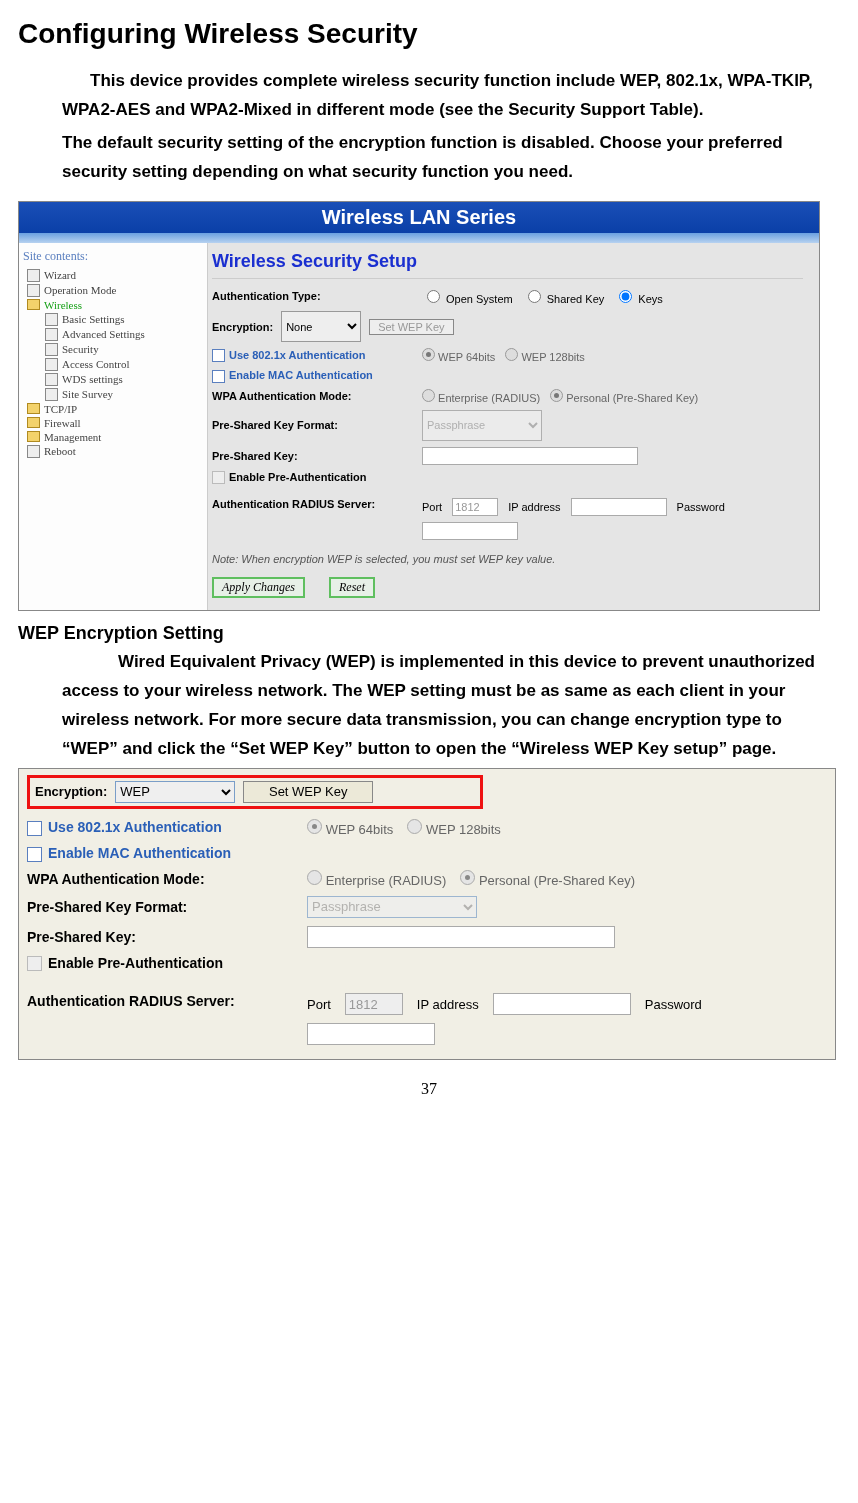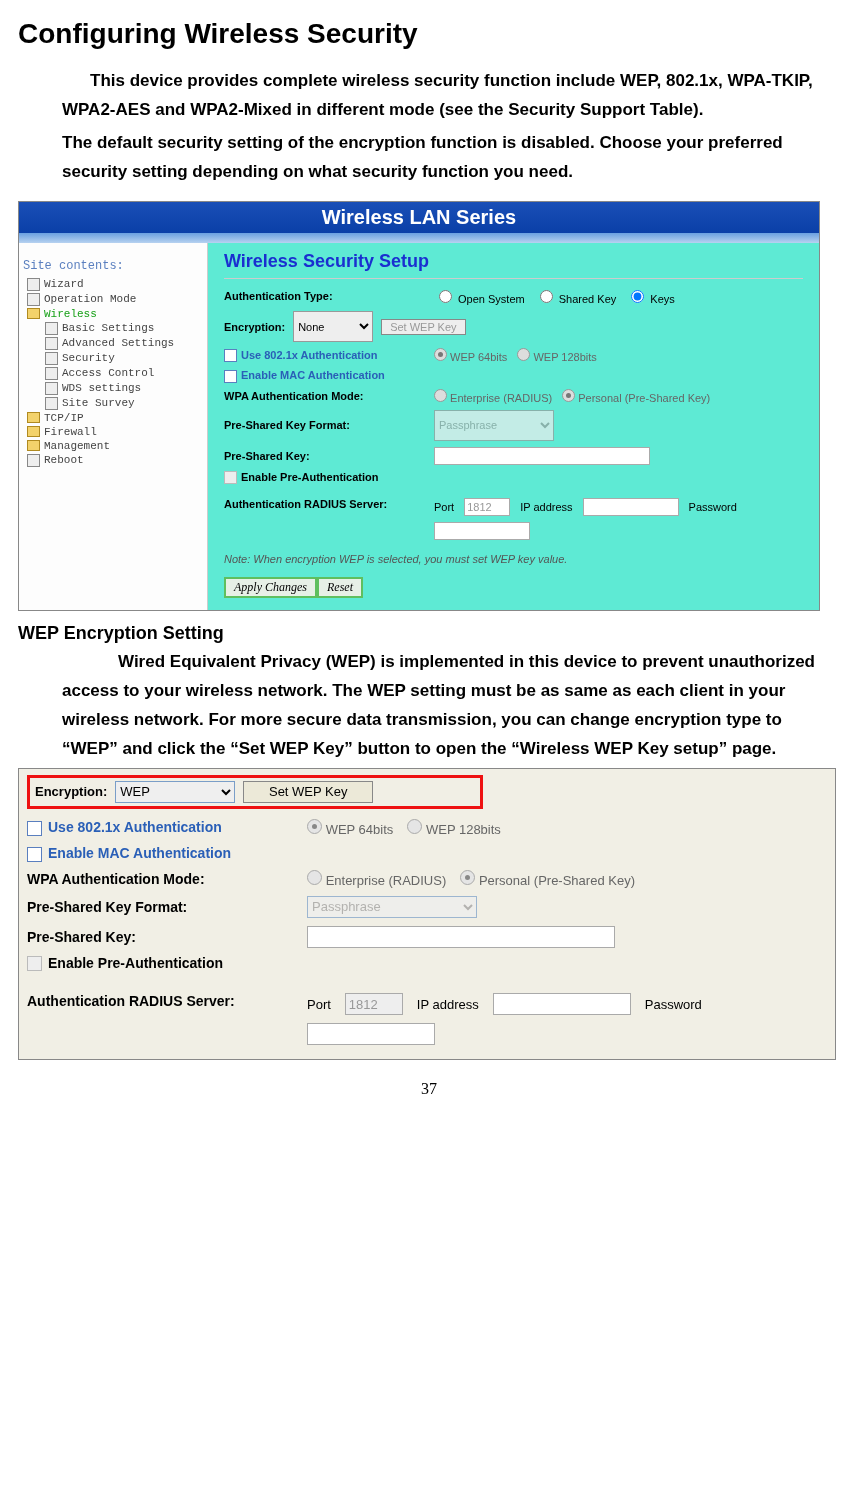--- a/index.html
+++ b/index.html
@@ -3,41 +3,41 @@
 <meta charset="utf-8">
 <style>
   body { font-family: Arial, Helvetica, sans-serif; margin: 0; padding: 18px 18px 10px 18px; width: 858px; box-sizing: border-box; color:#000; }
   h1.main { font-size: 28px; font-weight: 900; margin: 0 0 8px 0; font-family: Arial, sans-serif; }
   .intro { margin-left: 44px; font-weight: 700; font-size: 17px; line-height: 1.7; }
   .intro p { margin: 0 0 4px 0; }
   .shot1 { margin: 14px 0 10px 0; border:1px solid #888; width: 800px; font-size:11px; position:relative; }
   .shot1 .banner { background: linear-gradient(#1a4fb7,#0a3fa7); color:#fff; text-align:center; font-size:20px; font-weight:700; padding:4px 0; font-family: Arial; }
   .shot1 .banner2 { height:10px; background: linear-gradient(#6aa0e0,#b7d2f0); }
   .shot1 .wrap { display:flex; }
-  .shot1 .side { width:180px; background:#fdfdfd; border-right:1px solid #ccc; padding:16px 4px; font-family: Liberation Mono, monospace; color:#444; }
+  .shot1 .side { width:180px; background:#fdfdfd; border-right:1px solid #ccc; padding:6px 4px; font-family: Liberation Serif, serif; color:#444; }
   .shot1 .side .hdr { color:#5a7fbf; font-size:12px; margin-bottom:4px; }
   .shot1 .side .node { display:flex; align-items:center; gap:4px; padding:1px 0 1px 4px; white-space:nowrap; }
   .shot1 .side .node.sub { padding-left:22px; }
   .shot1 .side .sq { width:11px; height:11px; background:#eee; border:1px solid #888; display:inline-block; }
   .shot1 .side .fold { width:11px; height:9px; background:#f3d26b; border:1px solid #b08a20; display:inline-block; }
   .shot1 .side .open { color:#17a017; }
-  .shot1 .main { flex:1; background:#5eead4; padding:8px 16px 12px 16px; font-family: Tahoma, Arial; }
+  .shot1 .main { flex:1; background:#e5e5e5; padding:8px 16px 12px 4px; font-family: Tahoma, Arial; }
   .shot1 .main h2 { color:#1a2fd0; font-size:18px; font-weight:700; margin:0 0 6px 0; }
   .shot1 .main .desc { font-size:11px; color:#333; margin-bottom:8px; line-height:1.3; }
   .shot1 .row { display:flex; align-items:center; padding:3px 0; font-size:11px; }
   .shot1 .row .lab { width:210px; font-weight:700; }
   .shot1 .row .ctr { flex:1; display:flex; align-items:center; gap:10px; color:#666; flex-wrap:wrap;}
   .shot1 input[type=text] { height:16px; border:1px solid #aaa; background:#fff; font-size:11px; padding:0 2px;}
   .shot1 select { height:31px; font-size:11px; border:1px solid #999; background:#eee;}
   .shot1 .btn { font-size:11px; padding:1px 8px; background:#eee; border:1px solid #888; }
   .shot1 .greyradio { width:11px; height:11px; border:1px solid #999; border-radius:50%; display:inline-block; background:#ddd; }
   .shot1 .greyradio.on::after{ content:""; display:block; width:5px; height:5px; background:#777; border-radius:50%; margin:3px; }
   .shot1 .cb { width:11px; height:11px; border:1px solid #5a7fbf; background:#fff; display:inline-block; vertical-align:middle; margin-right:4px;}
   .shot1 .note { font-style: italic; color:#555; font-size:11px; margin:10px 0 12px 0;}
-  .shot1 .btns { display:flex; gap:0;}
+  .shot1 .btns { display:flex; gap:24px;}
   .shot1 .btns .b { font-family: 'Times New Roman', serif; font-style:italic; font-size:12px; border:2px solid #5fbf5f; background:#e7f0e7; padding:1px 8px; }
   h2.sub { font-size:18px; font-weight:900; margin:12px 0 4px 0; }
   .shot2 { width:800px; border:1px solid #888; background:#f1efe5; padding:6px 8px 10px 8px; font-family: Tahoma, Arial; font-size:13px; }
   .shot2 .hl { border:3px solid #e11; padding:3px 5px; display:flex; align-items:center; gap:8px; margin-bottom:6px; width:440px;}
   .shot2 .hl .elab { font-weight:700; font-size:13px;}
   .shot2 select { height:22px; font-size:13px; width:120px; border:1px solid #7a9ec8;}
   .shot2 .bbtn { height:22px; font-size:13px; width:130px; background:#ece9d8; border:1px solid #888; }
   .shot2 .r { display:flex; align-items:center; padding:4px 0;}
   .shot2 .r .lab { width:280px; font-weight:700; font-size:14px;}
   .shot2 .r .ctr { flex:1; display:flex; align-items:center; gap:14px; color:#666; flex-wrap:wrap;}

